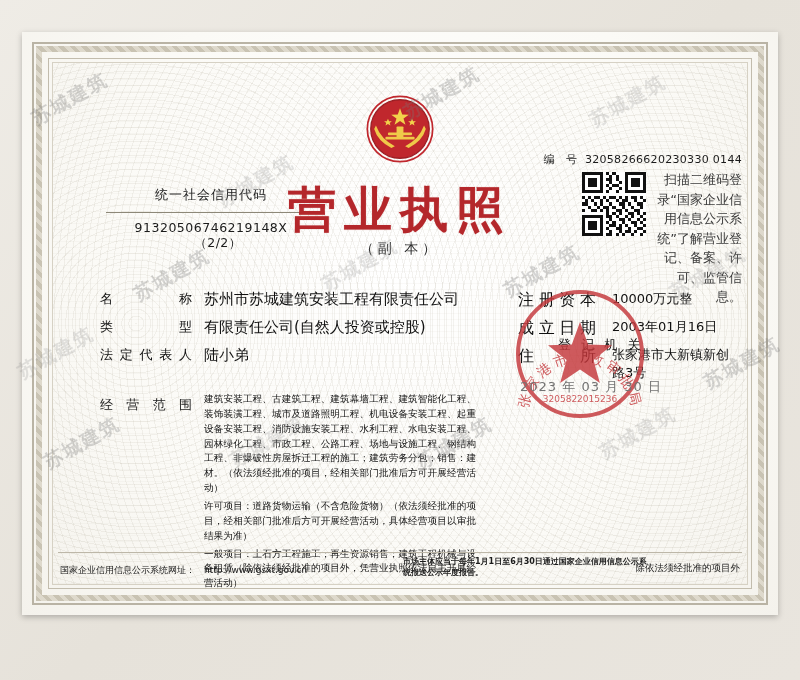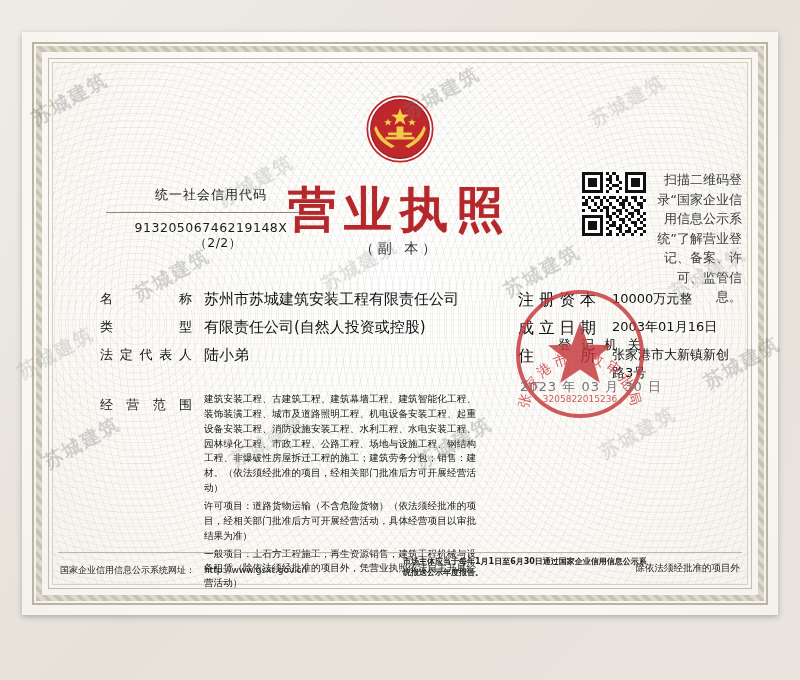--- a/index.html
+++ b/index.html
@@ -333,20 +333,23 @@
         </svg>
       </div>
 
       <div class="code-block">
         <span class="code-label">统一社会信用代码</span>
         <div class="code-value">
           <span>91320506746219148X</span><span class="part2">（2/2）</span>
         </div>
       </div>
 
+      <div class="doc-number">
+        <span class="lbl">编 号</span><span>32058266620230330 0144</span>
+      </div>
 
       <div class="qr">
         <svg viewBox="0 0 21 21" width="64" height="64" shape-rendering="crispEdges">
           <rect width="21" height="21" fill="#ffffff"></rect>
           <g fill="#111">
             <rect x="0" y="0" width="7" height="1"></rect>
               <rect x="0" y="6" width="7" height="1"></rect>
             <rect x="0" y="0" width="1" height="7"></rect>
               <rect x="6" y="0" width="1" height="7"></rect>
             <rect x="2" y="2" width="3" height="3"></rect>

